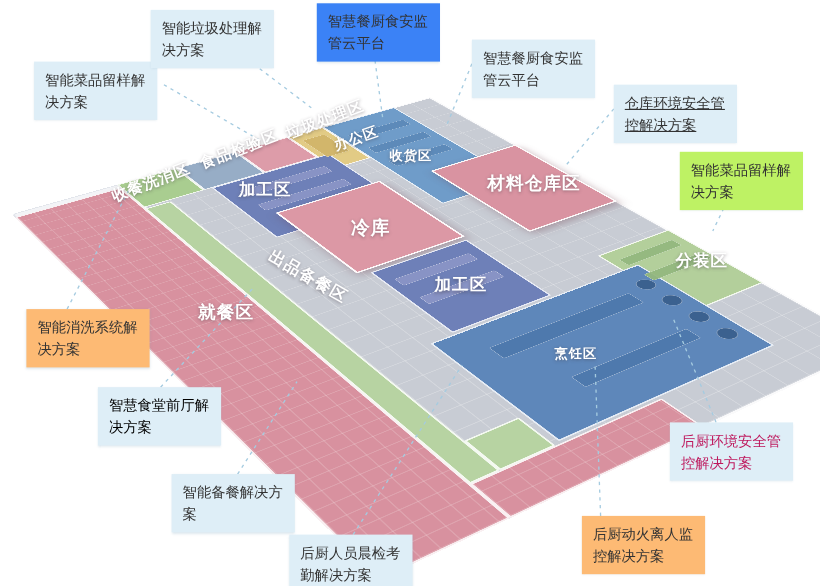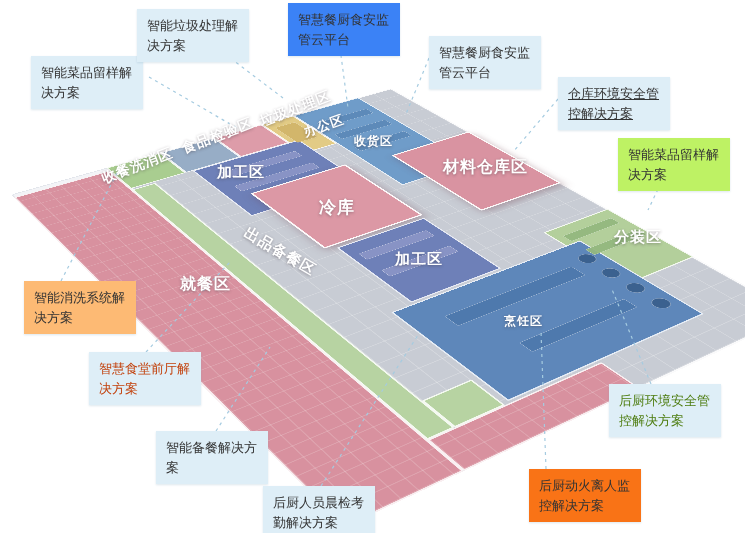--- a/index.html
+++ b/index.html
@@ -102,19 +102,19 @@
       <div class="floor-label" style="left: 614px; top: 228px; font-size: 15px; color: rgb(255, 255, 255); text-align: right;">分装区</div>
     </div>
   <div id="callouts">
       <div class="callout" style="left: 31px; top: 56px; width: 92px; background: rgb(222, 238, 247); color: rgb(51, 51, 51);">智能菜品留样解决方案</div>
       <div class="callout" style="left: 137px; top: 9px; width: 92px; background: rgb(222, 238, 247); color: rgb(51, 51, 51);">智能垃圾处理解决方案</div>
       <div class="callout" style="left: 288px; top: 3px; width: 92px; background: #3b82f6; color: rgb(51, 51, 51);">智慧餐厨食安监管云平台</div>
       <div class="callout" style="left: 429px; top: 36px; width: 92px; background: rgb(222, 238, 247); color: rgb(51, 51, 51);">智慧餐厨食安监管云平台</div>
       <div class="callout" style="left: 558px; top: 77px; width: 92px; background: rgb(222, 238, 247); color: rgb(51, 51, 51); text-decoration: underline;">仓库环境安全管控解决方案</div>
       <div class="callout" style="left: 618px; top: 138px; width: 92px; background: #bef264; color: rgb(51, 51, 51);">智能菜品留样解决方案</div>
       <div class="callout" style="left: 24px; top: 281px; width: 92px; background: #fdba74; color: rgb(51, 51, 51);">智能消洗系统解决方案</div>
-      <div class="callout" style="left: 89px; top: 352px; width: 92px; background: rgb(222, 238, 247); color: #c2410c;">智慧食堂前厅解决方案</div>
+      <div class="callout" style="left: 89px; top: 352px; width: 92px; background: rgb(222, 238, 247); color: #000000;">智慧食堂前厅解决方案</div>
       <div class="callout" style="left: 156px; top: 431px; width: 92px; background: rgb(222, 238, 247); color: rgb(51, 51, 51);">智能备餐解决方案</div>
       <div class="callout" style="left: 263px; top: 486px; width: 92px; background: rgb(222, 238, 247); color: rgb(51, 51, 51);">后厨人员晨检考勤解决方案</div>
-      <div class="callout" style="left: 609px; top: 384px; width: 92px; background: rgb(222, 238, 247); color: #4d7c0f;">后厨环境安全管控解决方案</div>
-      <div class="callout" style="left: 529px; top: 469px; width: 92px; background: #f97316; color: rgb(51, 51, 51);">后厨动火离人监控解决方案</div>
+      <div class="callout" style="left: 609px; top: 384px; width: 92px; background: rgb(222, 238, 247); color: #be185d;">后厨环境安全管控解决方案</div>
+      <div class="callout" style="left: 529px; top: 469px; width: 92px; background: #fdba74; color: rgb(51, 51, 51);">后厨动火离人监控解决方案</div>
     </div>
 </div>
 
 </body></html>

